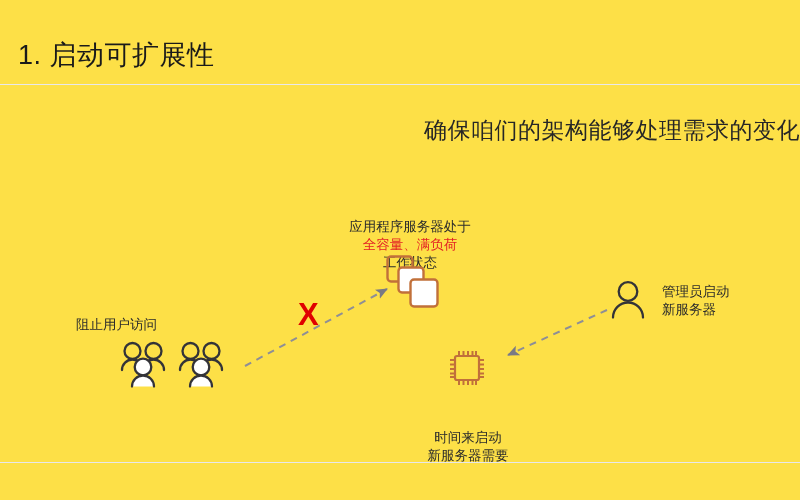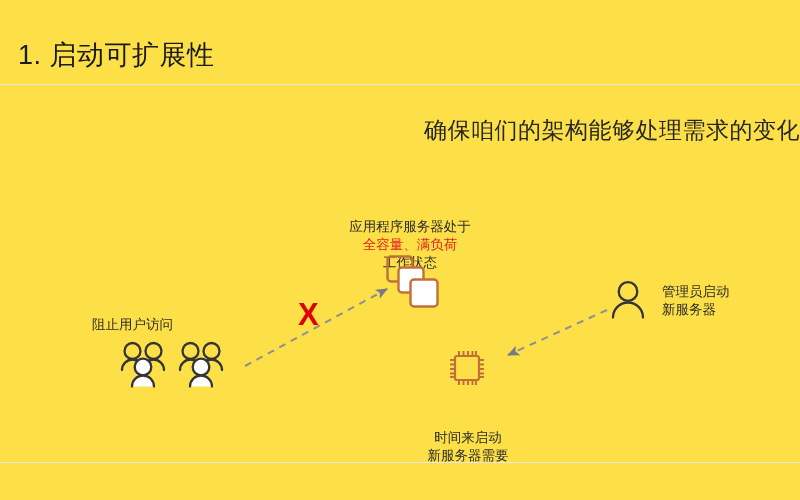--- a/index.html
+++ b/index.html
@@ -64,21 +64,21 @@
   .caption.left   { text-align: left; }
   .hl-red { color: #e32124; }
 
   #cap-appserver {
     left: 310px;
     top: 190px;
     width: 200px;
     text-align: center;
   }
   #cap-blocked {
-    left: 92px;
+    left: 76px;
     top: 316px;
     text-align: left;
   }
   #cap-admin {
     left: 662px;
     top: 283px;
     text-align: left;
   }
   #cap-newserver {
     left: 388px;

